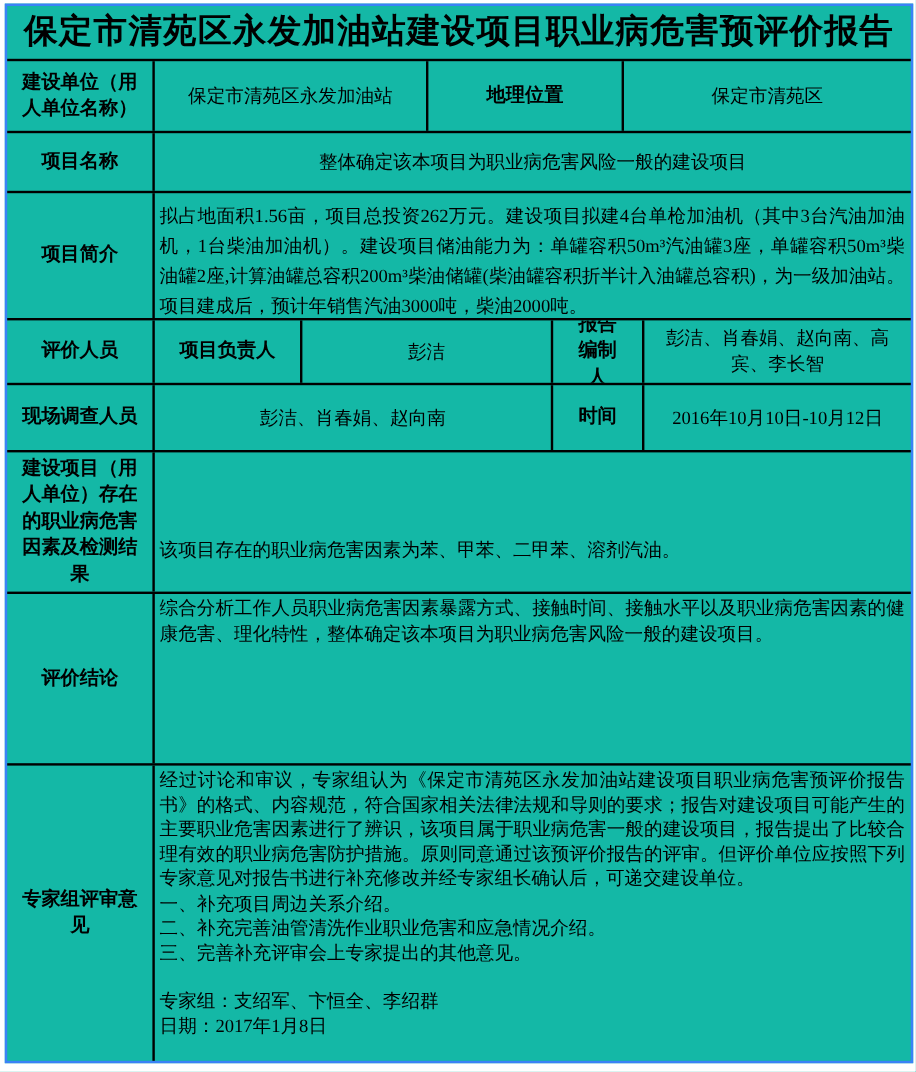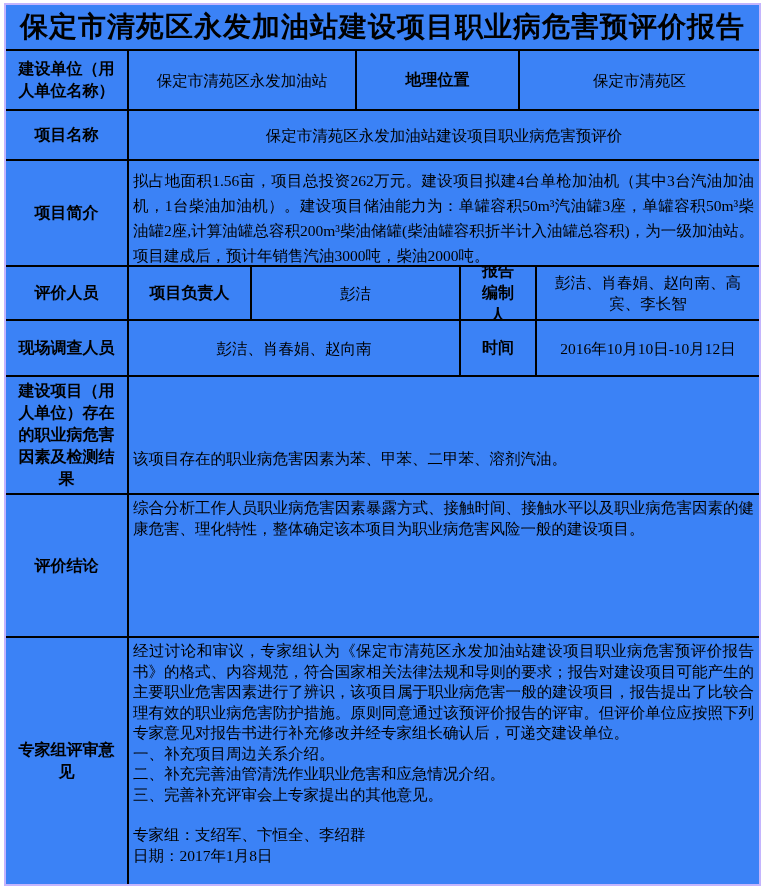--- a/index.html
+++ b/index.html
@@ -3,21 +3,21 @@
 <meta charset="utf-8">
 <style>
   html,body{margin:0;padding:0;background:#fff;}
   body{
     width:763px;height:893px;position:relative;color:#000;
     font-family:"Liberation Serif","DejaVu Serif",serif;
     -webkit-font-smoothing:antialiased;
   }
   .doc{
     position:absolute;top:3px;left:4px;width:753px;
-    border:2px solid #c4b5fd;background:#3b82f6;
+    border:2px solid #3b82f6;background:#14b8a6;
   }
   .row{display:flex;box-sizing:border-box;border-bottom:2px solid #000;align-items:stretch;}
   .row:last-child{border-bottom:none;}
   .cell{
     box-sizing:border-box;border-right:2px solid #000;
     display:flex;flex-direction:column;justify-content:center;
     overflow:hidden;
   }
   .cell:last-child{border-right:none;}
   .grow{flex:1 1 auto;min-width:0;}
@@ -72,21 +72,21 @@
 
   <div class="row h-r1">
     <div class="cell w-label label">建设单位（用人单位名称）</div>
     <div class="cell w-r1b val">保定市清苑区永发加油站</div>
     <div class="cell w-r1c label">地理位置</div>
     <div class="cell grow val">保定市清苑区</div>
   </div>
 
   <div class="row h-r2">
     <div class="cell w-label label">项目名称</div>
-    <div class="cell grow val">保定市清苑区永发加油站建设项目职业病危害预评价</div>
+    <div class="cell grow val">整体确定该本项目为职业病危害风险一般的建设项目</div>
   </div>
 
   <div class="row h-r3">
     <div class="cell w-label label">项目简介</div>
     <div class="cell grow para para-intro">拟占地面积1.56亩，项目总投资262万元。建设项目拟建4台单枪加油机（其中3台汽油加油机，1台柴油加油机）。建设项目储油能力为：单罐容积50m³汽油罐3座，单罐容积50m³柴油罐2座,计算油罐总容积200m³柴油储罐(柴油罐容积折半计入油罐总容积)，为一级加油站。项目建成后，预计年销售汽油3000吨，柴油2000吨。</div>
   </div>
 
   <div class="row h-r4">
     <div class="cell w-label label">评价人员</div>
     <div class="cell w-r4b label">项目负责人</div>

